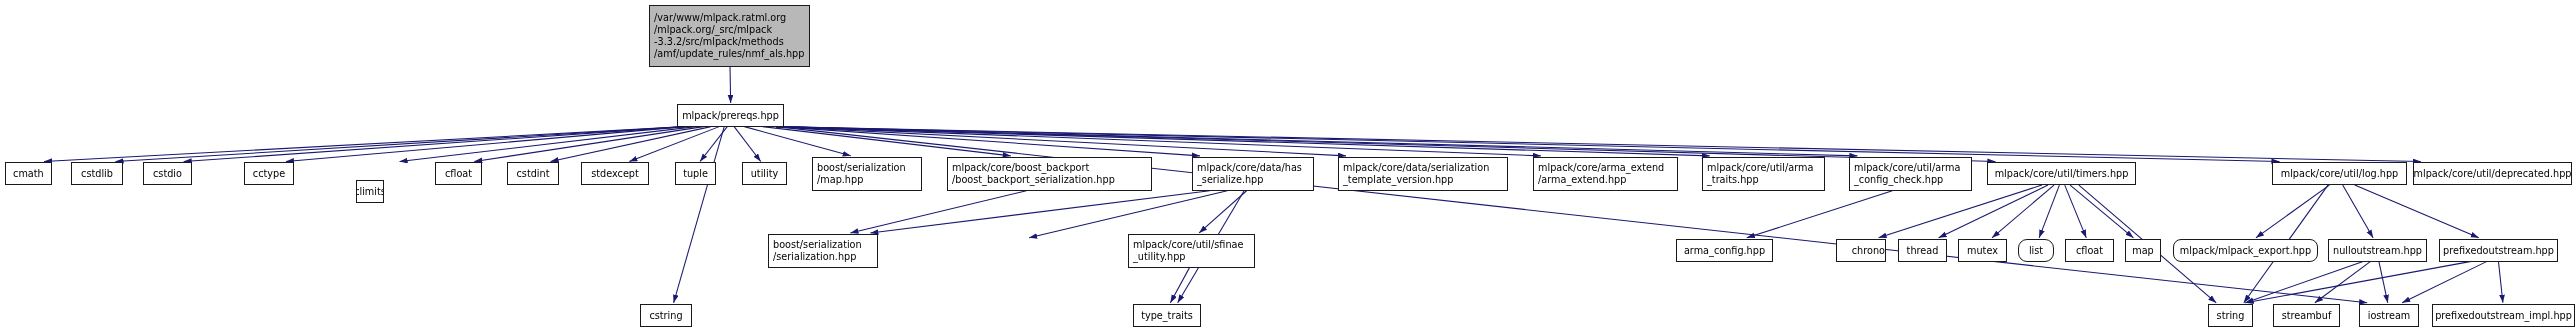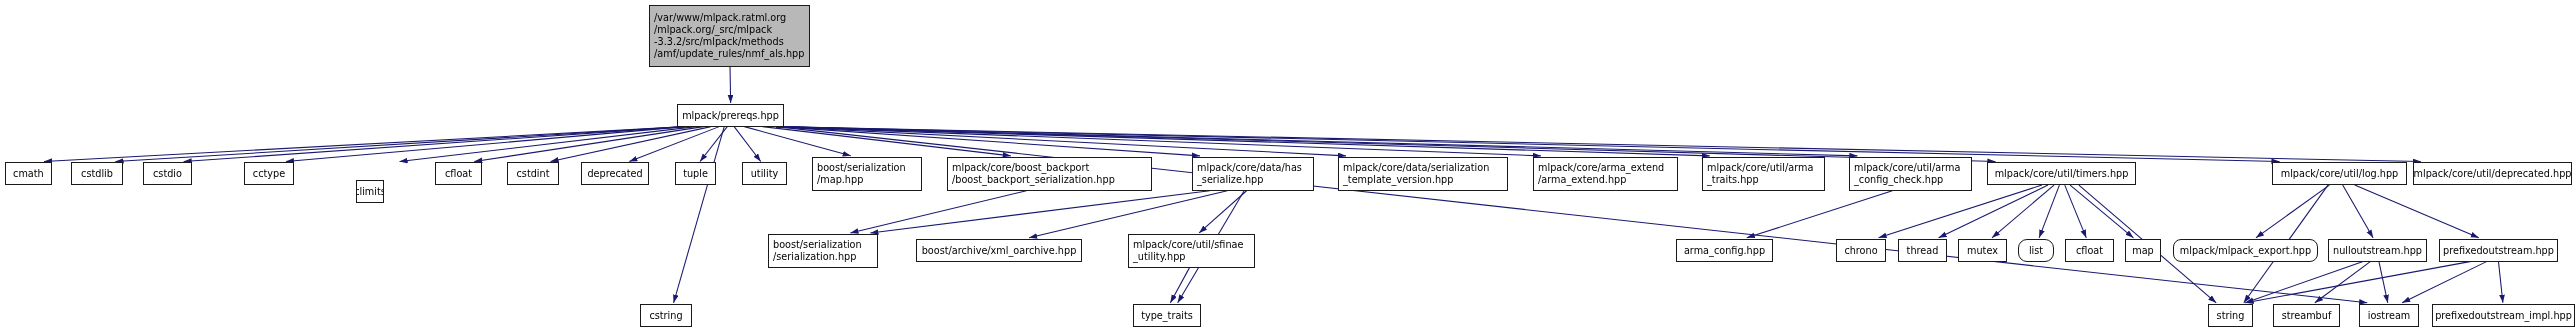--- a/index.html
+++ b/index.html
@@ -96,21 +96,21 @@
     <div class="node" style="left: 356px; top: 180px; width: 28px; height: 23px;">
       <div>climits</div>
     </div>
     <div class="node" style="left: 435px; top: 162px; width: 47px; height: 23px;">
       <div>cfloat</div>
     </div>
     <div class="node" style="left: 507px; top: 162px; width: 52px; height: 23px;">
       <div>cstdint</div>
     </div>
     <div class="node" style="left: 581px; top: 162px; width: 68px; height: 23px;">
-      <div>deprecated</div>
+      <div>stdexcept</div>
     </div>
     <div class="node" style="left: 675px; top: 162px; width: 41px; height: 23px;">
       <div>tuple</div>
     </div>
     <div class="node" style="left: 742px; top: 162px; width: 45px; height: 23px;">
       <div>utility</div>
     </div>
     <div class="node ml" style="left: 812px; top: 157px; width: 110px; height: 34px;">
       <div>boost/serialization</div>
       <div>/map.hpp</div>
@@ -145,31 +145,28 @@
     <div class="node" style="left: 2272px; top: 162px; width: 135px; height: 23px;">
       <div>mlpack/core/util/log.hpp</div>
     </div>
     <div class="node" style="left: 2413px; top: 162px; width: 159px; height: 23px;">
       <div>mlpack/core/util/deprecated.hpp</div>
     </div>
     <div class="node ml" style="left: 768px; top: 234px; width: 110px; height: 34px;">
       <div>boost/serialization</div>
       <div>/serialization.hpp</div>
     </div>
-    <div class="node" style="left: 916px; top: 239px; width: 166px; height: 23px;">
-      <div>boost/archive/xml_oarchive.hpp</div>
-    </div>
     <div class="node ml" style="left: 1128px; top: 234px; width: 127px; height: 34px;">
       <div>mlpack/core/util/sfinae</div>
       <div>_utility.hpp</div>
     </div>
     <div class="node" style="left: 1676px; top: 239px; width: 97px; height: 23px;">
       <div>arma_config.hpp</div>
     </div>
-    <div class="node" style="left: 1836px; top: 239px; width: 50px; height: 23px;">
+    <div class="node" style="left: 1836px; top: 239px; width: 50px; height: 23px; align-items: flex-end;">
       <div>chrono</div>
     </div>
     <div class="node" style="left: 1898px; top: 239px; width: 49px; height: 23px;">
       <div>thread</div>
     </div>
     <div class="node" style="left: 1958px; top: 239px; width: 49px; height: 23px;">
       <div>mutex</div>
     </div>
     <div class="node" style="left: 2018px; top: 239px; width: 36px; height: 23px; border-radius: 9px;">
       <div>list</div>

